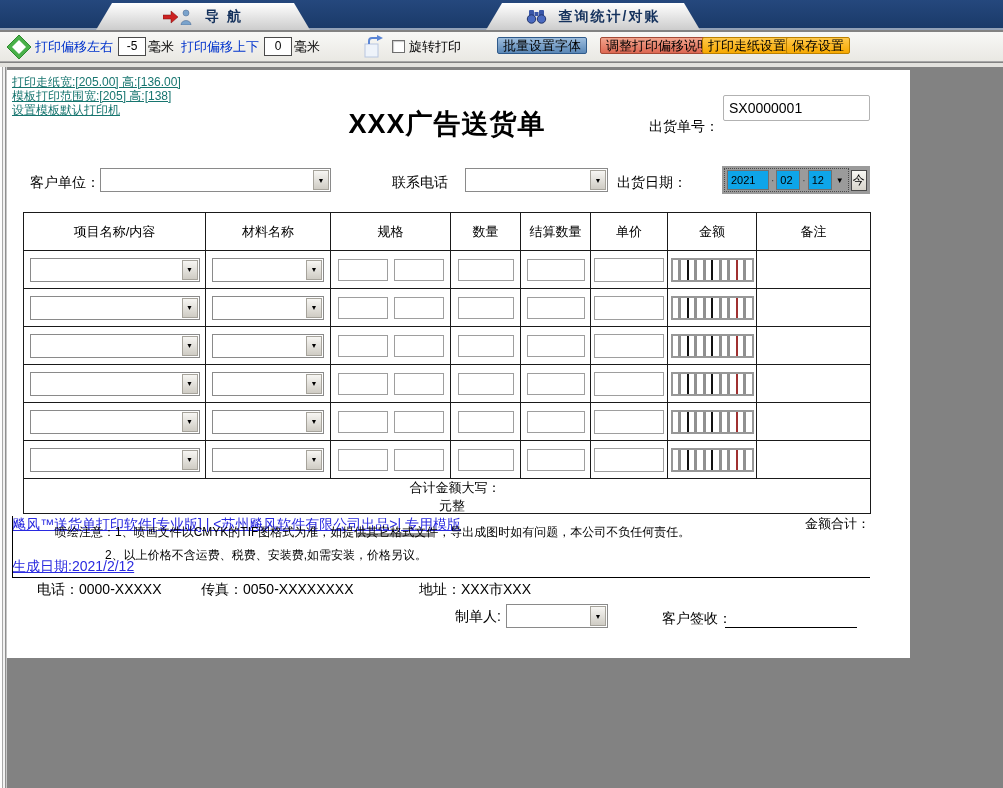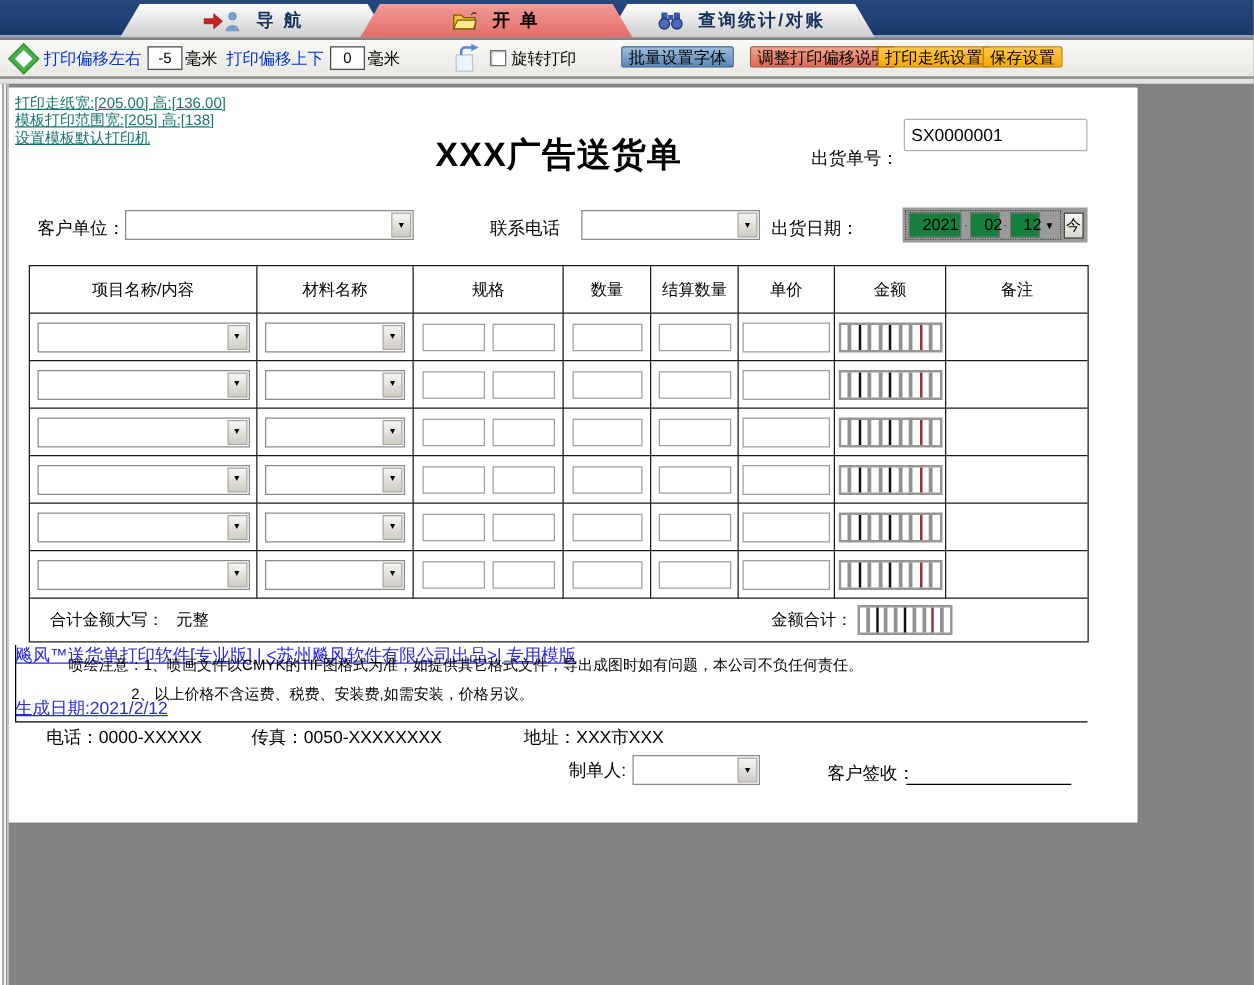--- a/index.html
+++ b/index.html
@@ -71,22 +71,22 @@
   .combo { position:absolute; background:#fff; border:1px solid #8a8a8a; height:24px; }
   .combo .arr { position:absolute; top:1px; right:1px; bottom:1px; width:16px;
     background:linear-gradient(#f7f6f3,#cfccc4); border:1px solid #a6a39b;
     display:flex; align-items:center; justify-content:center; font-size:7px; color:#000; }
 
   
   .datebox { position:absolute; left:715px; top:96px; width:148px; height:28px;
     background:#9b9b9b; display:flex; align-items:center; padding:0 3px; }
   .date-inner { display:flex; align-items:center; gap:2px; outline:1px dotted #4a4a4a;
     padding:1px 2px; }
-  .dseg { background:#15803d; border:1px solid #707070; height:20px; font-size:13px;
-    line-height:18px; padding-left:10px; }
+  .dseg { background:#0ea5e9; border:1px solid #707070; height:20px; font-size:11px;
+    line-height:18px; padding-left:3px; }
   .d-y { width:42px; } .d-m { width:24px; } .d-d { width:24px; }
   .dsep { color:#3a3a3a; font-size:10px; }
   .d-arr { font-size:8px; color:#000; margin:0 2px; }
   .today-btn { width:19px; height:21px; margin-left:3px;
     background:linear-gradient(#f8f8f4,#d8d5cc); border:1px solid #4a4a4a;
     display:flex; align-items:center; justify-content:center; font-size:12px; }
 
   
   .dtable { position:absolute; left:16px; top:142px; width:848px; border:1px solid #1a1a1a;
     background:#fff; }
@@ -106,21 +106,21 @@
   .price-box { width:70px; height:24px; }
 
   .stripes { width:83px; height:24px; border:2px solid #979797; background:#fff;
     display:flex; }
   .stripes span { flex:1; }
   .sc-g { border-right:3px solid #909090; }
   .sc-k { border-right:2px solid #111111; }
   .sc-r { border-right:2px solid #a03030; }
   .sc-x { border-right:none; }
 
-  .t-total { height:34px; display:flex; align-items:center; font-size:13px; }
+  .t-total { height:34px; display:flex; align-items:center; font-size:13px;flex-direction:column; }
   .t-total .caps-label { margin-left:16px; }
   .t-total .caps-value { margin-left:10px; }
   .t-total .sum-label { margin-left:auto; }
   .t-total .stripes { width:76px; margin-left:4px; margin-right:108px; }
 
   .vline { position:absolute; left:5px; top:446px; width:1px; height:61px; background:#000; }
   .hline { position:absolute; left:5px; top:507px; width:858px; height:1px; background:#000; }
   .note { position:absolute; font-size:12px; white-space:nowrap; }
   .contact { position:absolute; top:511px; font-size:14px; white-space:nowrap;margin-left:9px; }
   .sign-line { position:absolute; left:718px; top:557px; width:132px; height:1px; background:#000; }
@@ -129,28 +129,20 @@
 <body>
 
 <div class="tabbar">
   <div class="tab tab-nav inactive">
     <svg width="30" height="16" viewBox="0 0 30 16">
       <polygon points="0,6 8,6 8,2 15,8 8,14 8,10 0,10" fill="#cc2222" stroke="#7a1010" stroke-width="0.5"></polygon>
       <circle cx="23" cy="4" r="3" fill="#7aa3cc" stroke="#48648c" stroke-width="0.5"></circle>
       <path d="M18,16 C18,10 28,10 28,16 Z" fill="#7aa3cc" stroke="#48648c" stroke-width="0.5"></path>
     </svg>
     <span>导 航</span>
-  </div>
-  <div class="tab tab-open active">
-    <svg width="20" height="15" viewBox="0 0 20 15">
-      <path d="M1,3 h6 l2,2 h9 v9 h-17 z" fill="#f0c040" stroke="#7a5c00" stroke-width="1"></path>
-      <polygon points="4,7 19,7 17,14 1,14" fill="#ffe78a" stroke="#7a5c00" stroke-width="1"></polygon>
-      <path d="M15,3 q2,-3 4,-1" fill="none" stroke="#333" stroke-width="1"></path>
-    </svg>
-    <span>开 单</span>
   </div>
   <div class="tab tab-query inactive">
     <svg width="21" height="15" viewBox="0 0 21 15">
       <rect x="3" y="1" width="5" height="6" rx="1" fill="#3a57a8"></rect>
       <rect x="13" y="1" width="5" height="6" rx="1" fill="#3a57a8"></rect>
       <rect x="8.5" y="3" width="4" height="4" fill="#3a57a8"></rect>
       <circle cx="5.5" cy="10" r="4.2" fill="#4a6ac0" stroke="#22346a" stroke-width="1"></circle>
       <circle cx="15.5" cy="10" r="4.2" fill="#4a6ac0" stroke="#22346a" stroke-width="1"></circle>
     </svg>
     <span>查询统计/对账</span>

